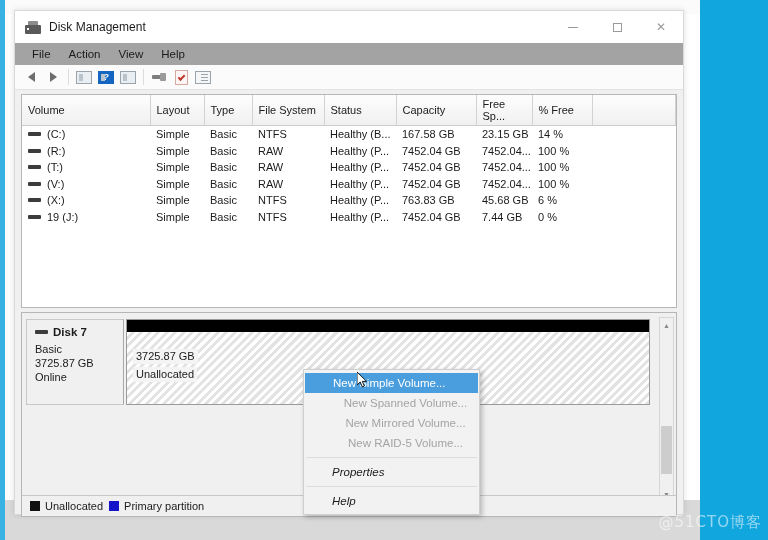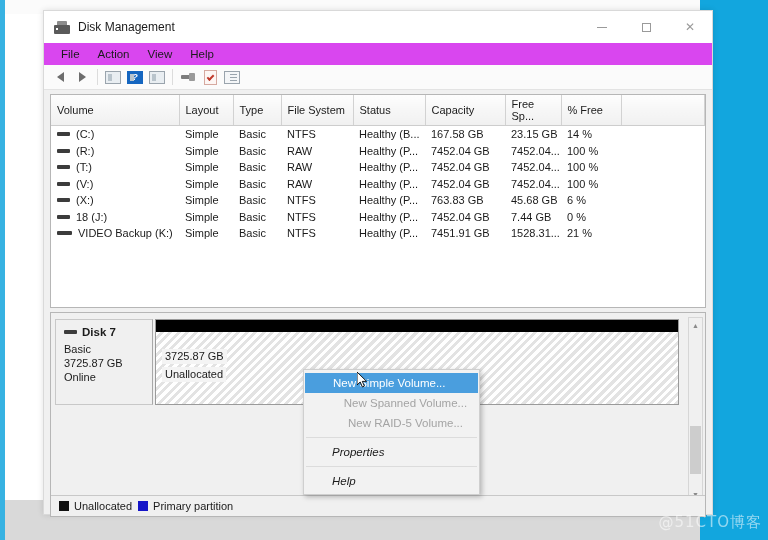--- a/index.html
+++ b/index.html
@@ -11,37 +11,37 @@
   }
   
   #desktop{position:absolute;inset:0;background:#ffffff;}
   #desktop .blue-right{position:absolute;right:0;top:0;width:68px;height:540px;background:#12a6de;}
   #desktop .blue-left{position:absolute;left:0;top:0;width:5px;height:540px;background:#37b2e2;}
   #desktop .grey-bot{position:absolute;left:5px;bottom:0;width:695px;height:40px;background:#d9d9d9;}
   #desktop .grey-strip{position:absolute;left:5px;top:0;width:695px;height:14px;background:#fbfbfb;}
 
   
   #window{
-    position:absolute;left:43px;top:10px;width:670px;height:505px;
+    position:absolute;left:14px;top:10px;width:670px;height:505px;
     background:#f0f0f0;border:1px solid #d9d9d9;
     box-shadow:0 0 6px rgba(0,0,0,.12);
     box-sizing:border-box;
   }
   .titlebar{height:32px;background:#ffffff;display:flex;align-items:center;position:relative;}
   .title-icon{margin-left:10px;width:16px;height:13px;position:relative;}
   .title-icon .tibody{position:absolute;left:0;top:4px;width:16px;height:9px;background:#5a5a5a;border-radius:1px;}
   .title-icon .tilid{position:absolute;left:3px;top:0px;width:10px;height:4px;background:#8c8c8c;border-radius:1px 1px 0 0;}
   .title-icon .tidot{position:absolute;left:2px;top:7px;width:2px;height:2px;background:#fff;}
   .title-text{margin-left:8px;font-size:12px;color:#1b1b1b;}
   .wbtns{position:absolute;right:0;top:0;height:32px;display:flex;}
   .wbtn{width:44px;height:32px;display:flex;align-items:center;justify-content:center;color:#9a9a9a;font-size:12px;line-height:1;}
   .wbtn .gl-min{display:block;width:10px;height:1px;background:#9a9a9a;}
   .wbtn .gl-max{display:block;width:9px;height:9px;border:1px solid #9a9a9a;box-sizing:border-box;}
 
-  .menubar{height:22px;display:flex;align-items:center;padding-left:8px;background:#d946ef;}
+  .menubar{height:22px;display:flex;align-items:center;padding-left:8px;background:#a3a3a3;}
   .menuitem{font-size:11.5px;color:#1b1b1b;padding:2px 9px;}
 
   .toolbar{height:24px;display:flex;align-items:center;padding-left:6px;background:#fbfbfb;border-bottom:1px solid #e3e3e3;gap:2px;}
   .tb{width:20px;height:20px;display:flex;align-items:center;justify-content:center;}
   .tbsep{width:1px;height:16px;background:#dcdcdc;margin:0 3px;}
   .arrow{width:0;height:0;border-top:5px solid transparent;border-bottom:5px solid transparent;}
   .arrow.l{border-right:7px solid #6d6d6d;}
   .arrow.r{border-left:7px solid #6d6d6d;}
   .ibox{width:14px;height:11px;border:1px solid #9aa4ad;background:#e9eef2;position:relative;}
   .ibox:after{content:"";position:absolute;left:2px;top:2px;width:4px;height:7px;background:#b9c4cc;}
@@ -273,43 +273,29 @@
             <td>NTFS</td>
             <td>Healthy (P...</td>
             <td>763.83 GB</td>
             <td>45.68 GB</td>
             <td>6 %</td>
             <td></td>
           </tr>
           <tr>
             <td class="volcell">
               <span class="volbar"></span>
-              <span>18 (J:)</span>
+              <span>19 (J:)</span>
             </td>
             <td>Simple</td>
             <td>Basic</td>
             <td>NTFS</td>
             <td>Healthy (P...</td>
             <td>7452.04 GB</td>
             <td>7.44 GB</td>
             <td>0 %</td>
-            <td></td>
-          </tr>
-          <tr>
-            <td class="volcell">
-              <span class="volbar wide"></span>
-              <span>VIDEO Backup (K:)</span>
-            </td>
-            <td>Simple</td>
-            <td>Basic</td>
-            <td>NTFS</td>
-            <td>Healthy (P...</td>
-            <td>7451.91 GB</td>
-            <td>1528.31...</td>
-            <td>21 %</td>
             <td></td>
           </tr>
         </tbody>
     </table>
   </div>
 
   <div class="disk-wrap">
     <div class="disk-row">
       <div class="disk-info">
         <div class="disk-title">
@@ -347,20 +333,21 @@
         <i class="sw blue"></i>
         <span>Primary partition</span>
       </span>
     </div>
   </div>
 </div>
 
 <div id="ctxmenu">
   <div class="mi hl">New Simple Volume...</div>
   <div class="mi disabled">New Spanned Volume...</div>
+  <div class="mi disabled">New Mirrored Volume...</div>
   <div class="mi disabled">New RAID-5 Volume...</div>
   <div class="msep"></div>
   <div class="mi bold">Properties</div>
   <div class="msep"></div>
   <div class="mi bold">Help</div>
 </div>
 
 <svg id="cursor" viewBox="0 0 11 16">
   <polygon points="0,0 0,13 3.2,10 5.4,15 7.4,14.1 5.3,9.4 9.5,9.3" fill="#ffffff" stroke="#000000" stroke-width="0.9"></polygon>
 </svg>

